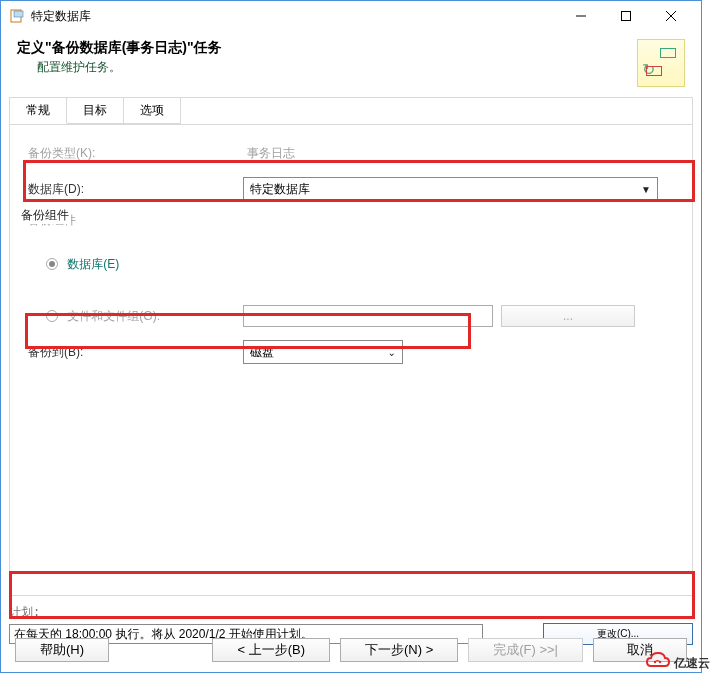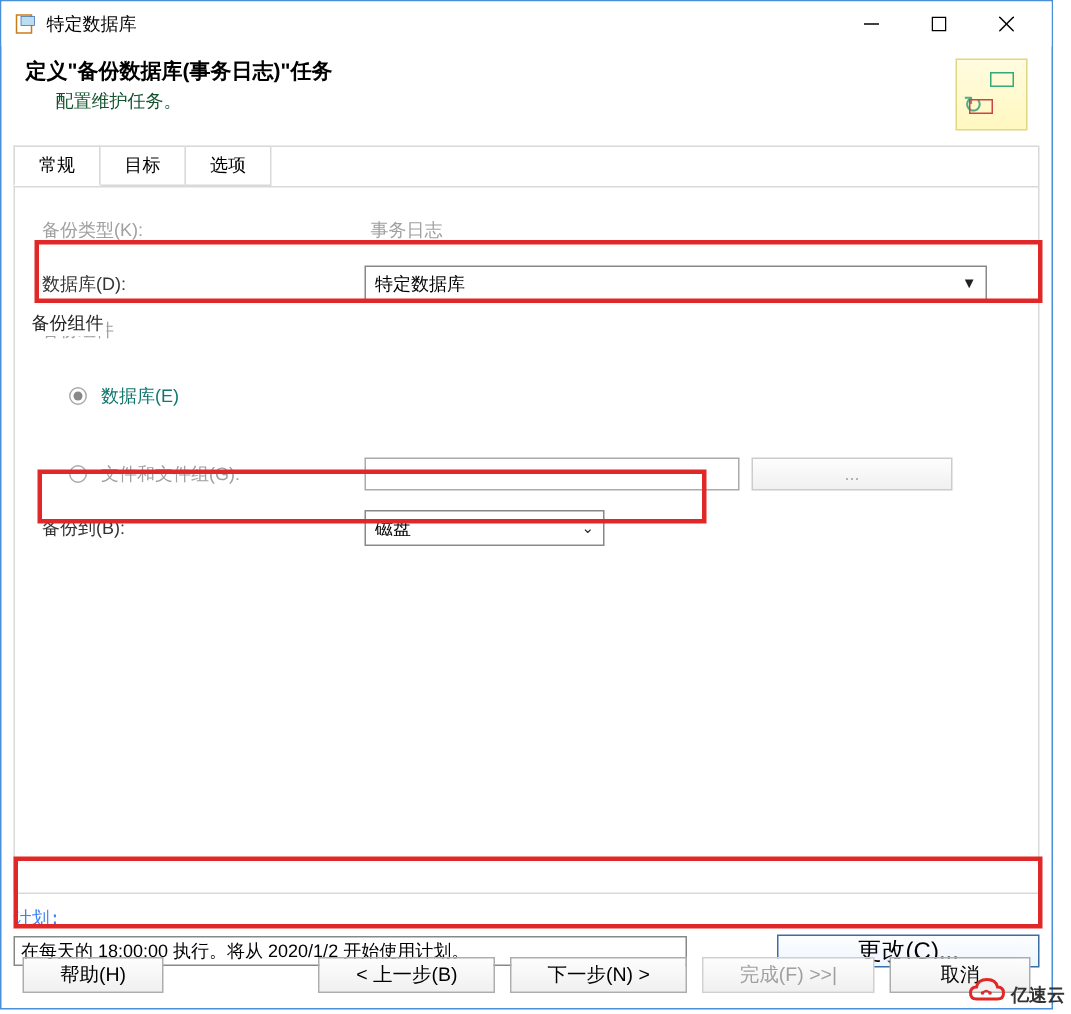--- a/index.html
+++ b/index.html
@@ -34,24 +34,24 @@
     .drop-arrow { font-size: 10px; color: #222; }
     .text-input { height: 22px; width: 250px; border: 1px solid #aaa; background:#fff; padding: 0 4px; }
     .small-btn { height: 22px; min-width: 134px; border: 1px solid #ccc; background: linear-gradient(#fdfdfd,#f0f0f0); color:#aaa; margin-left: 8px; display:flex; align-items:center; justify-content:center;}
     .radiolike { width: 12px; height: 12px; border: 1px solid #aaa; border-radius: 50%; display:inline-block; margin-right: 6px; vertical-align: middle; position:relative;}
     .radiolike.checked::after{content:"";width:6px;height:6px;background:#888;border-radius:50%;position:absolute;top:2px;left:2px;}
     .hl-box { position: absolute; border: 3px solid #e02828; pointer-events: none; z-index: 5;}
     .hl1 { top: 159px; left: 22px; width: 672px; height: 42px; }
     .hl2 { top: 312px; left: 24px; width: 446px; height: 36px; }
     .hl3 { top: 570px; left: 8px; width: 686px; height: 48px; }
     .schedule-area { margin: 6px 8px 0 8px; }
-    .schedule-label { font-size:12px; color:#3b82f6; margin-bottom: 2px; font-family: Liberation Mono, monospace; }
+    .schedule-label { font-size:12px; color:#737373; margin-bottom: 2px; font-family: Liberation Mono, monospace; }
     .schedule-row { display:flex; align-items:center; gap: 24px; }
     .schedule-input { flex:1; height: 20px; border: 1px solid #888; background:#fff; padding: 2px 4px; font-size:12px; max-width:518px;}
-    .change-btn { width: 175px; height: 22px; border: 1px solid #3a6ea5; background: linear-gradient(#fdfdfd,#eef6ff); cursor:pointer; display:flex; align-items:center; justify-content:center; font-size:16px;margin-left:36px; }
+    .change-btn { width: 150px; height: 22px; border: 1px solid #3a6ea5; background: linear-gradient(#fdfdfd,#eef6ff); cursor:pointer; display:flex; align-items:center; justify-content:center; font-size:10px;margin-left:36px; }
     .bottom-bar { position:absolute; bottom: 10px; left:0; right:0; display:flex; align-items:center; padding: 0 14px; gap: 10px; }
     .spacer { flex:1; }
     .wiz-btn { min-width: 94px; height: 24px; border: 1px solid #adadad; background: linear-gradient(#fdfdfd,#f0f0f0); cursor:pointer; display:flex; align-items:center; justify-content:center; font-size:13px; padding:0 24px;}
     .wiz-btn.disabled { color:#a0a0a0; border-color:#d0d0d0; }
     .watermark { position: absolute; right: 4px; bottom: 4px; display: flex; align-items: flex-end; gap: 3px; color: #333; font-size: 20px; font-weight: bold; z-index: 20; }
     .watermark-icon { color:#e02828; font-size:22px; }
     .section-label { font-size:12px; color:#a0a0a0; padding-left:10px; margin: 6px 0 2px 0;}
     .cutline { position: absolute; top: 206px; left: 18px; color: #222; font-size:12px; z-index:6; background:#fff; padding:0 2px;}
     svg { display: block; }
   </style>

